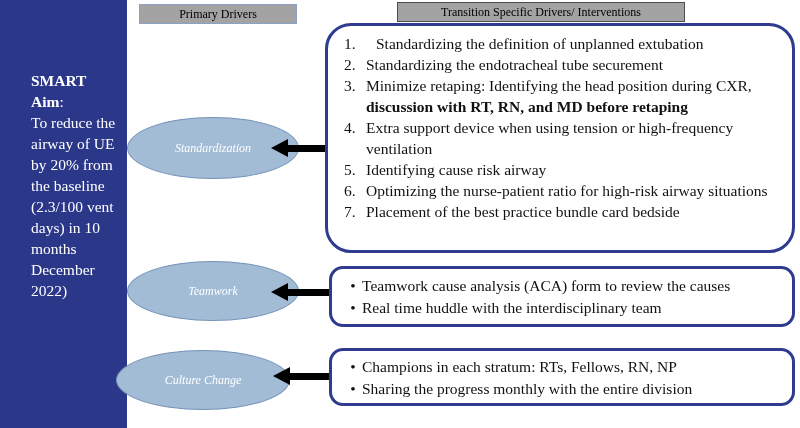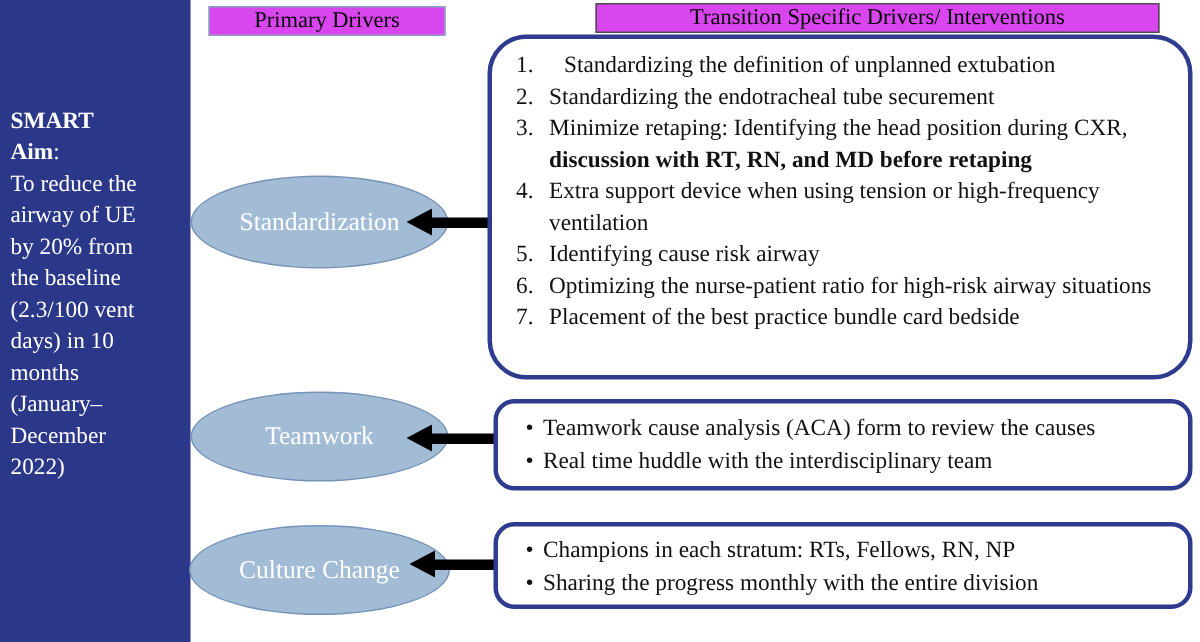--- a/index.html
+++ b/index.html
@@ -7,42 +7,42 @@
     position:relative; width:800px; height:428px; background:#ffffff;
     font-family:"Liberation Serif", serif; color:#111; overflow:hidden;
   }
 
   
   .aim-panel {
     position:absolute; left:0; top:0; width:127px; height:428px;
     background:#2b3789; color:#ffffff; box-sizing:border-box;
     padding:70px 6px 0 7px; font-size:17px;
   }
-  .aim-panel .row { line-height:27px; white-space:nowrap; }
+  .aim-panel .row { line-height:27px; white-space:nowrap;margin-left:24px; }
   .aim-panel .bold { font-weight:bold; }
 
   
   .header-box {
-    position:absolute; background:#d946ef; box-sizing:border-box;
+    position:absolute; background:#a3a3a3; box-sizing:border-box;
     display:flex; align-items:center; justify-content:center;
-    font-size:15px; color:#000;text-align:center;
+    font-size:12px; color:#000;text-align:center;
   }
   .header-primary { left:139px; top:4px; width:158px; height:20px; border:1px solid #8aa3c4; }
-  .header-transition { left:397px; top:2px; width:376px; height:20px; border:1px solid #4d4d4d; }
+  .header-transition { left:397px; top:2px; width:288px; height:20px; border:1px solid #4d4d4d; }
 
   
   .ellipse {
     position:absolute; border-radius:50%;
     background:#a3bcd6; border:1.5px solid #7593b8; box-sizing:border-box;
     display:flex; align-items:center; justify-content:center;
-    color:#ffffff; font-size:17px;
+    color:#ffffff; font-size:12px;font-style:italic;
   }
   .el-standardization { left:127px; top:117px; width:172px; height:62px; }
   .el-teamwork        { left:127px; top:261px; width:172px; height:60px; }
-  .el-culture         { left:126px; top:350px; width:174px; height:60px; }
+  .el-culture         { left:116px; top:350px; width:174px; height:60px; }
 
   
   .arrow { position:absolute; height:18px; display:flex; align-items:center; }
   .arrow .head {
     width:0; height:0;
     border-top:9px solid transparent; border-bottom:9px solid transparent;
     border-right:17px solid #000000;
   }
   .arrow .shaft { flex:1; height:7px; background:#000000; }
   .arrow-1 { left:271px; top:139px; width:62px; }
@@ -95,23 +95,20 @@
       <div class="row">
         <span class="txt"><span>(2.3/100 vent</span></span>
       </div>
       <div class="row">
         <span class="txt"><span>days) in 10</span></span>
       </div>
       <div class="row">
         <span class="txt"><span>months</span></span>
       </div>
       <div class="row">
-        <span class="txt"><span>(January–</span></span>
-      </div>
-      <div class="row">
         <span class="txt"><span>December</span></span>
       </div>
       <div class="row">
         <span class="txt"><span>2022)</span></span>
       </div>
     </div>
 
   <div class="header-box header-primary">
     <span>Primary Drivers</span>
   </div>

